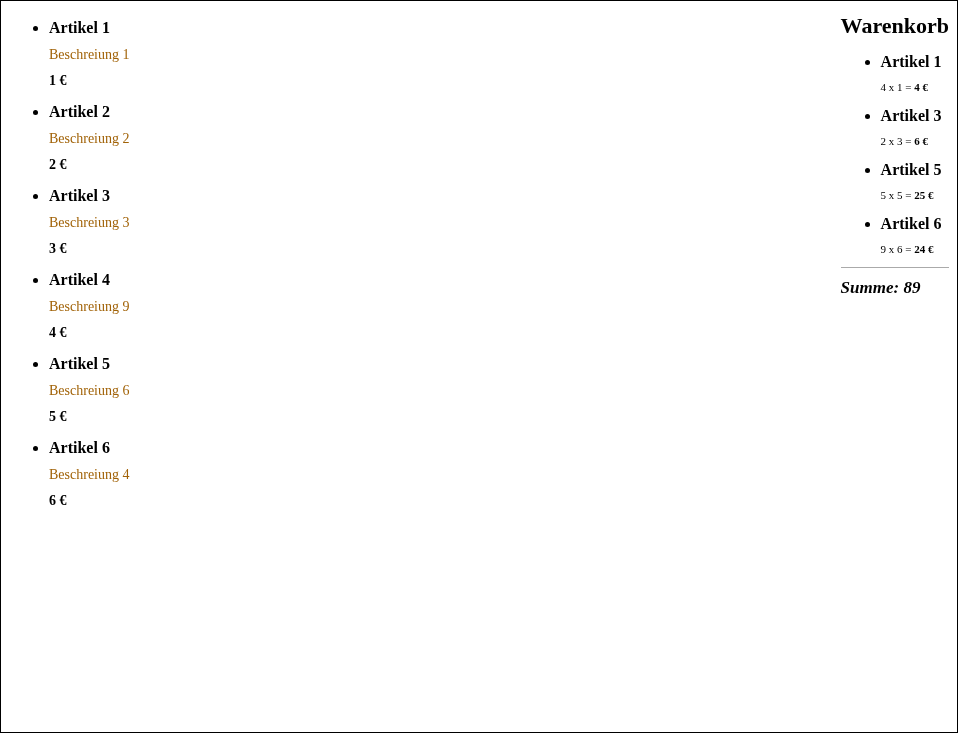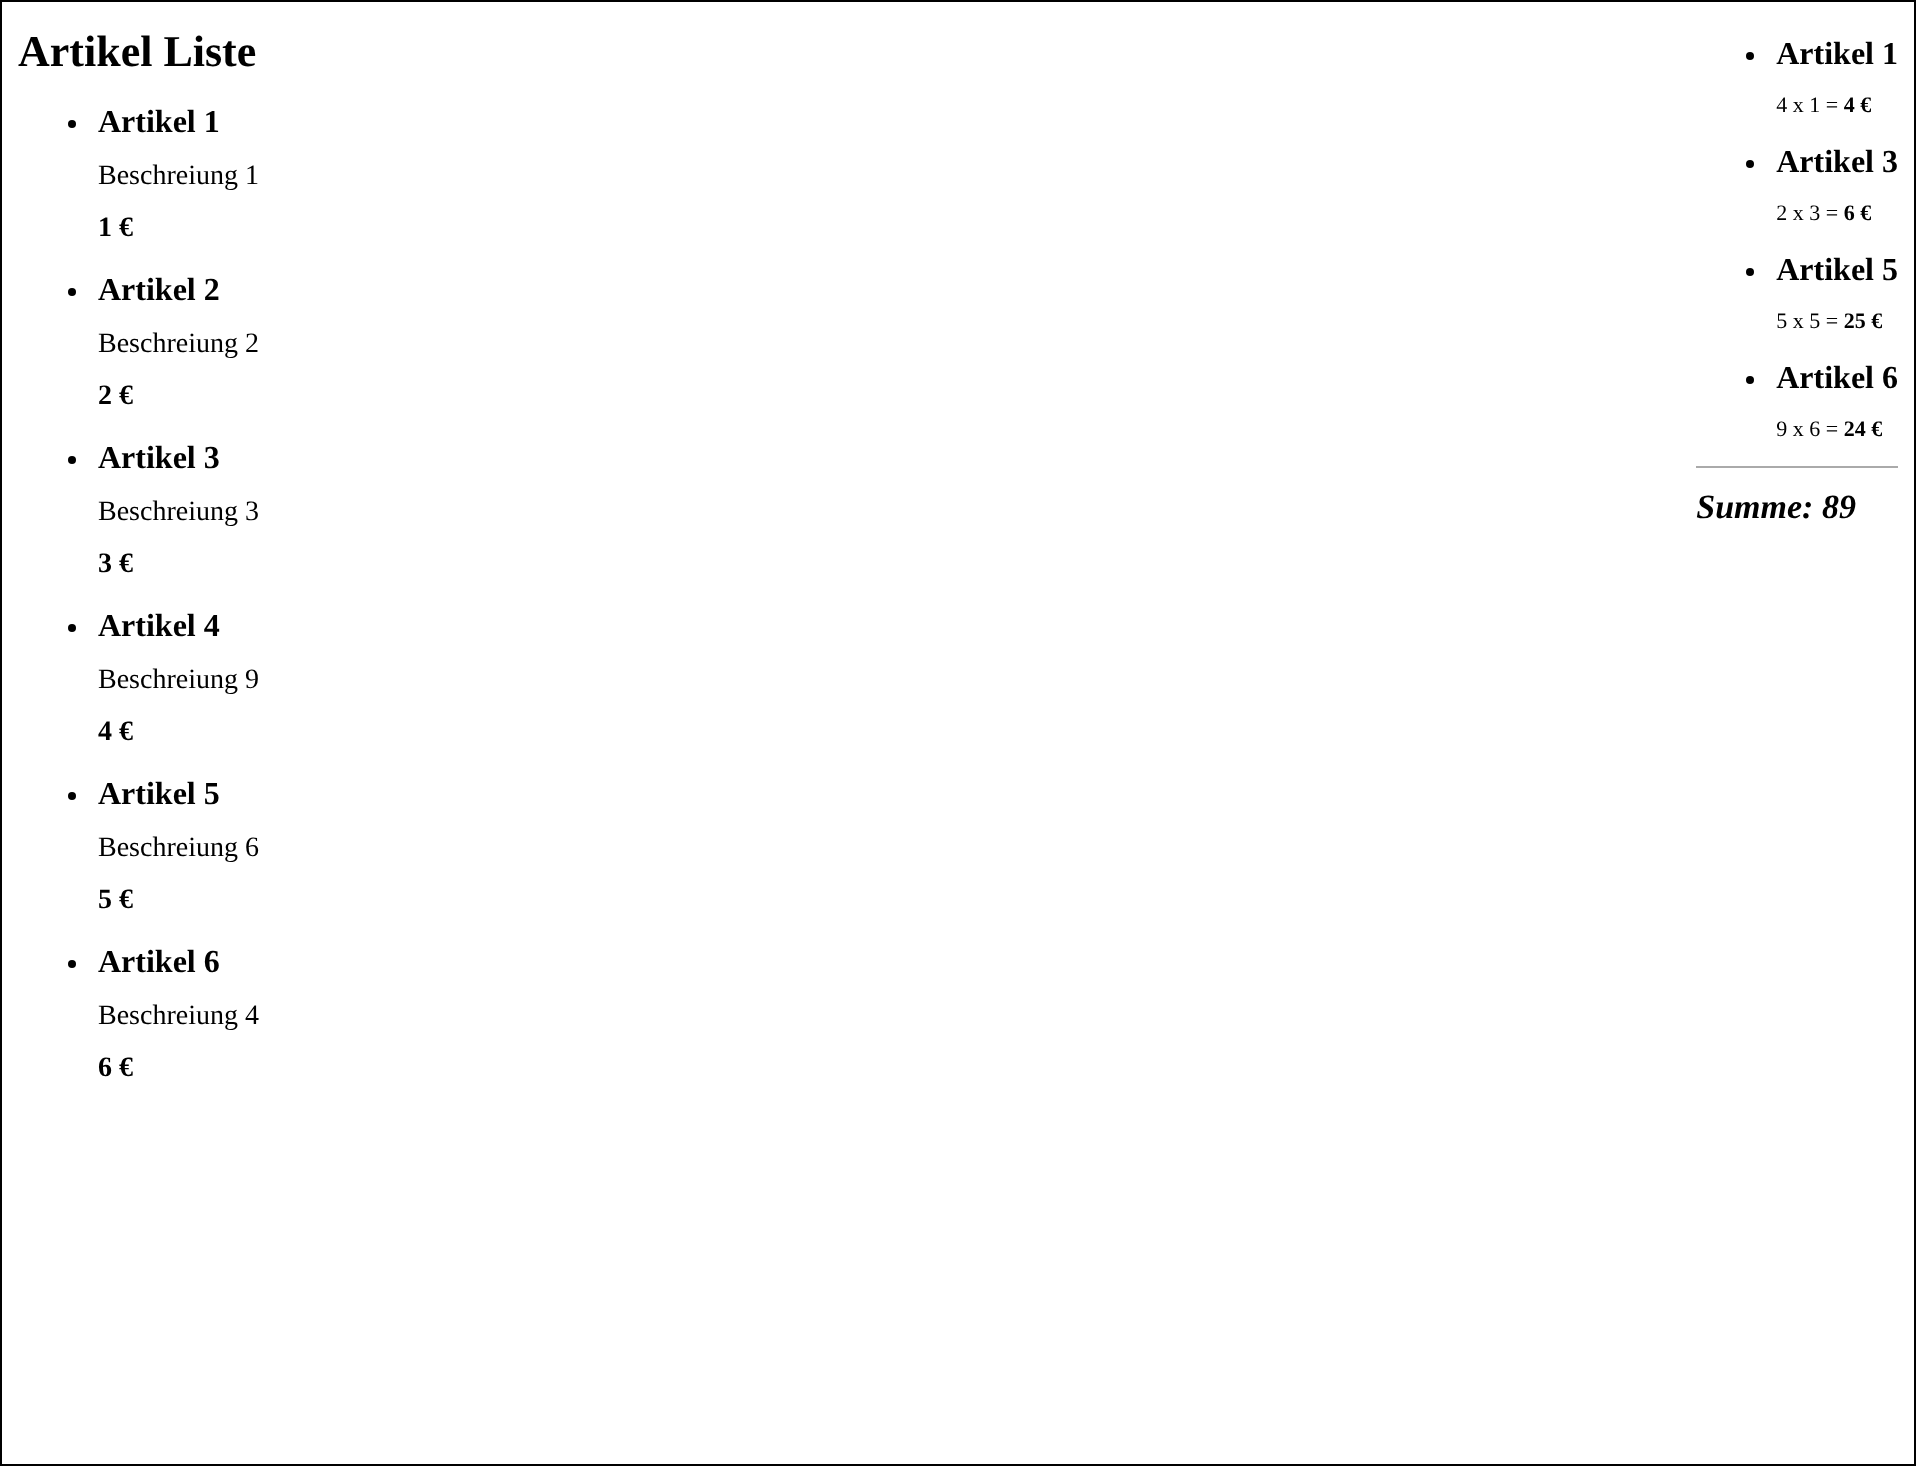--- a/index.html
+++ b/index.html
@@ -35,21 +35,21 @@
     li {
       margin-bottom: 6px;
     }
     .item-name {
       font-weight: bold;
       font-size: 16px;
       margin: 14px 0 10px 0;
     }
     .item-desc {
       font-size: 14px;
-      color: #000000;
+      color: #a16207;
       margin: 10px 0;
     }
     .item-price {
       font-weight: bold;
       font-size: 14px;
       margin: 10px 0;
     }
     .cart-item-name {
       font-weight: bold;
       font-size: 16px;
@@ -71,21 +71,20 @@
       font-weight: bold;
       font-size: 17px;
       margin: 10px 0;
       font-style: italic;
     }
   </style>
 </head>
 <body>
 
 <div class="left-panel">
-  <h2>Artikel Liste</h2>
   <ul>
     <li>
       <div class="item-name">Artikel 1</div>
       <div class="item-desc">Beschreiung 1</div>
       <div class="item-price">1 €</div>
     </li>
     <li>
       <div class="item-name">Artikel 2</div>
       <div class="item-desc">Beschreiung 2</div>
       <div class="item-price">2 €</div>
@@ -107,20 +106,21 @@
     </li>
     <li>
       <div class="item-name">Artikel 6</div>
       <div class="item-desc">Beschreiung 4</div>
       <div class="item-price">6 €</div>
     </li>
   </ul>
 </div>
 
 <div class="right-panel">
+  <h2>Warenkorb</h2>
   <ul>
     <li>
       <div class="cart-item-name">Artikel 1</div>
       <div class="cart-calc"><span>4</span> x <span>1</span> = <span class="total">4 €</span></div>
     </li>
     <li>
       <div class="cart-item-name">Artikel 3</div>
       <div class="cart-calc"><span>2</span> x <span>3</span> = <span class="total">6 €</span></div>
     </li>
     <li>

